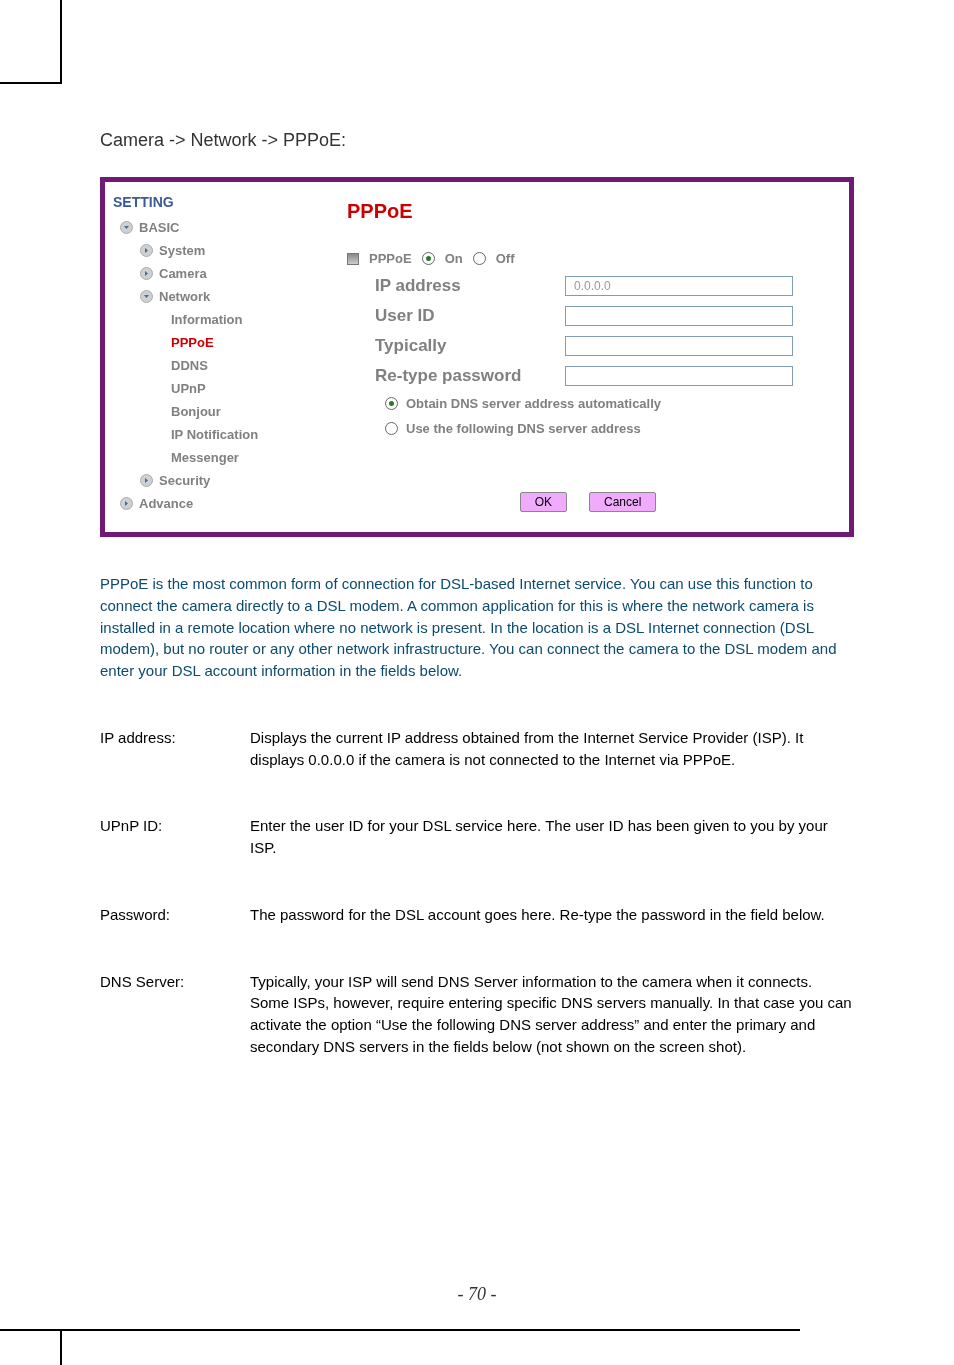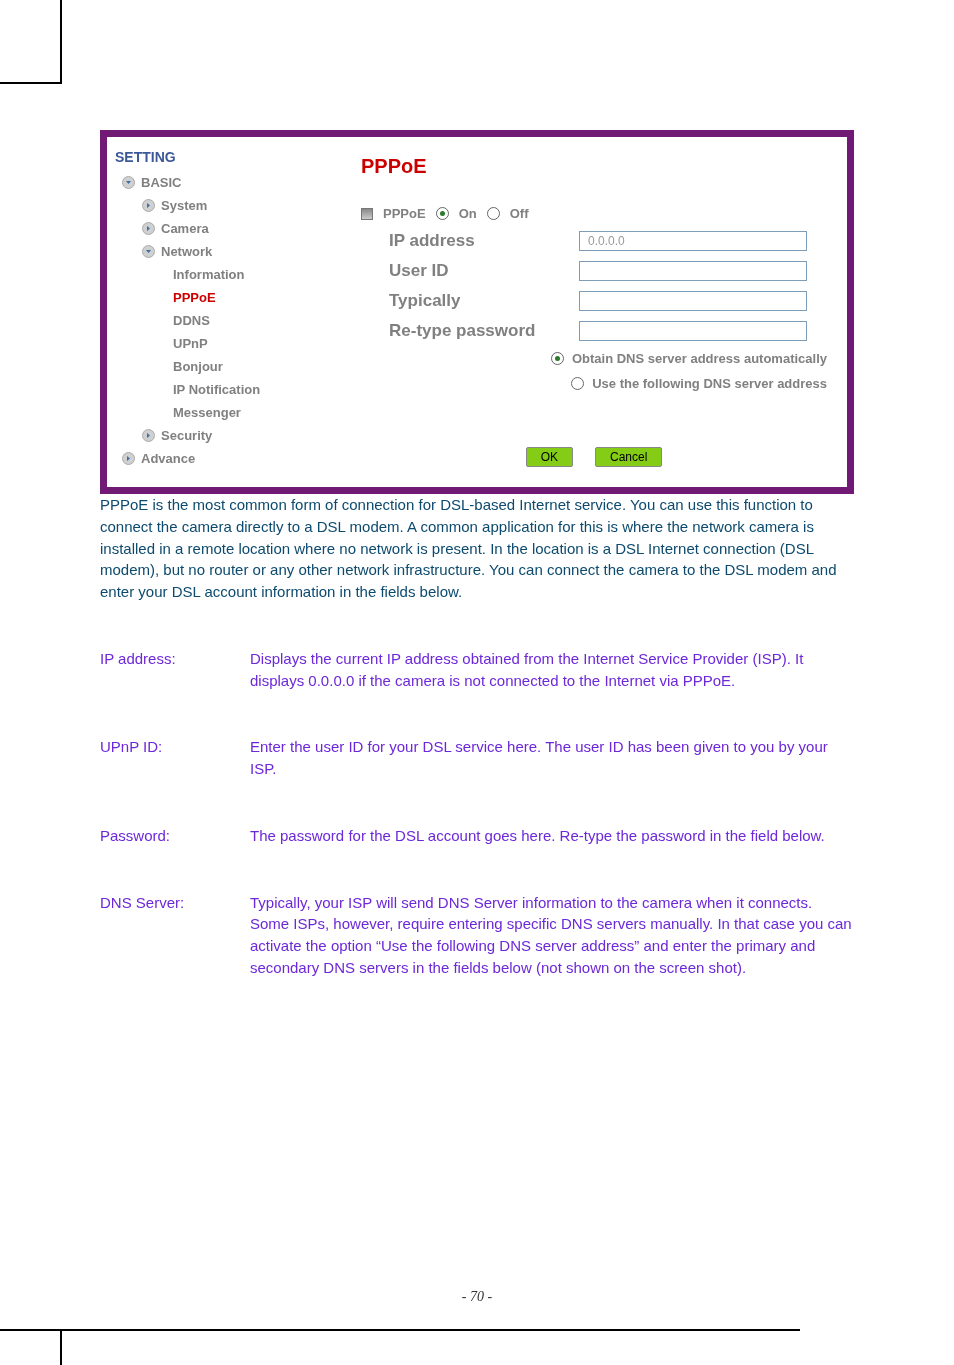--- a/index.html
+++ b/index.html
@@ -40,23 +40,23 @@
     }
     .page-content {
       padding: 130px 100px 40px 100px;
     }
     .heading {
       font-size: 18px;
       color: #333;
       margin-bottom: 26px;
     }
     .settings-box {
-      border: 7px solid #701a75;
-      display: flex;
-      gap: 12px;
+      border: 5px solid #701a75;
+      display: flex;
+      margin-bottom: 36px;
     }
     .sidebar {
       width: 230px;
       padding: 12px 8px 16px 8px;
       font-size: 13px;
       color: #808080;
       font-weight: bold;
     }
     .side-setting {
       color: #3b5998;
@@ -158,66 +158,65 @@
     }
     .dns-row {
       display: flex;
       align-items: center;
       gap: 8px;
       padding-left: 38px;
       margin-bottom: 10px;
       color: #808080;
       font-weight: bold;
       font-size: 13px;
-      justify-content: flex-end;
     }
     .button-row {
       display: flex;
       justify-content: center;
       gap: 22px;
       margin-top: 56px;
     }
     .btn {
       border: 1px solid #888;
-      background: #84cc16;
+      background: #f0abfc;
       padding: 2px 14px;
       font-size: 12px;
       font-family: Tahoma, sans-serif;
       border-radius: 2px;
       cursor: pointer;
     }
     .body-text {
       font-size: 15px;
       line-height: 1.45;
       color: #0c4a6e;
       margin-bottom: 28px;
     }
     .def-row {
       display: flex;
       margin-bottom: 24px;
       font-size: 15px;
       line-height: 1.45;
-      color: #6d28d9;
+      color: #000000;
       margin-top: 45px;
     }
     .def-label {
       width: 150px;
       flex-shrink: 0;
     }
     .def-text {
       flex: 1;
     }
     .page-num {
       position: absolute;
       bottom: 60px;
       left: 0;
       width: 100%;
       text-align: center;
       font-style: italic;
-      font-size: 14px;
+      font-size: 18px;
       color: #333;
       font-family: Georgia, serif;
     }
     .bottom-crop-v {
       position: absolute;
       bottom: 0;
       left: 60px;
       width: 2px;
       height: 36px;
       background: #000;
@@ -235,20 +234,21 @@
 <body>
 
 <div class="crop-marks">
   <div class="crop-v"></div>
   <div class="crop-h"></div>
   <div class="bottom-crop-v"></div>
   <div class="bottom-crop-h"></div>
 </div>
 
 <div class="page-content">
+  <div class="heading">Camera -&gt; Network -&gt; PPPoE:</div>
 
   <div class="settings-box">
     <div class="sidebar">
       <div class="side-setting">SETTING</div>
       <div class="side-item">
         <span class="arrow-down">
           <svg width="13" height="13" viewBox="0 0 13 13">
               <circle cx="6.5" cy="6.5" r="6" fill="#d0d0d0" stroke="#aaa"></circle>
               <path d="M4 5 L6.5 8 L9 5 Z" fill="#3a6ea5"></path>
             </svg>

